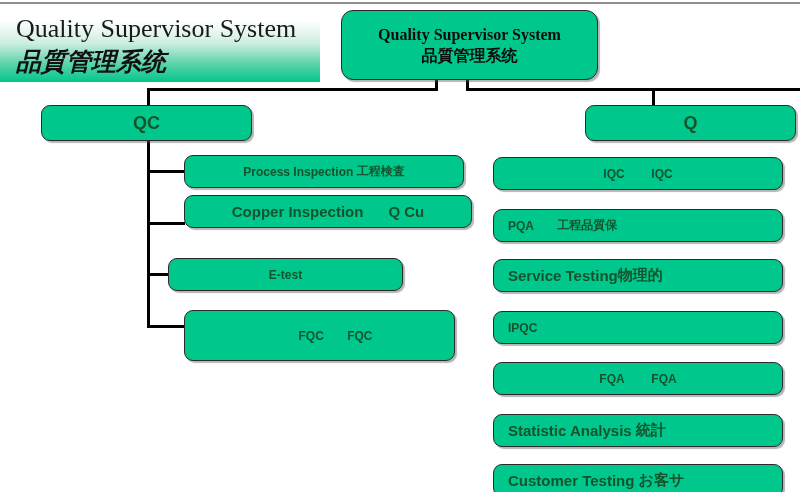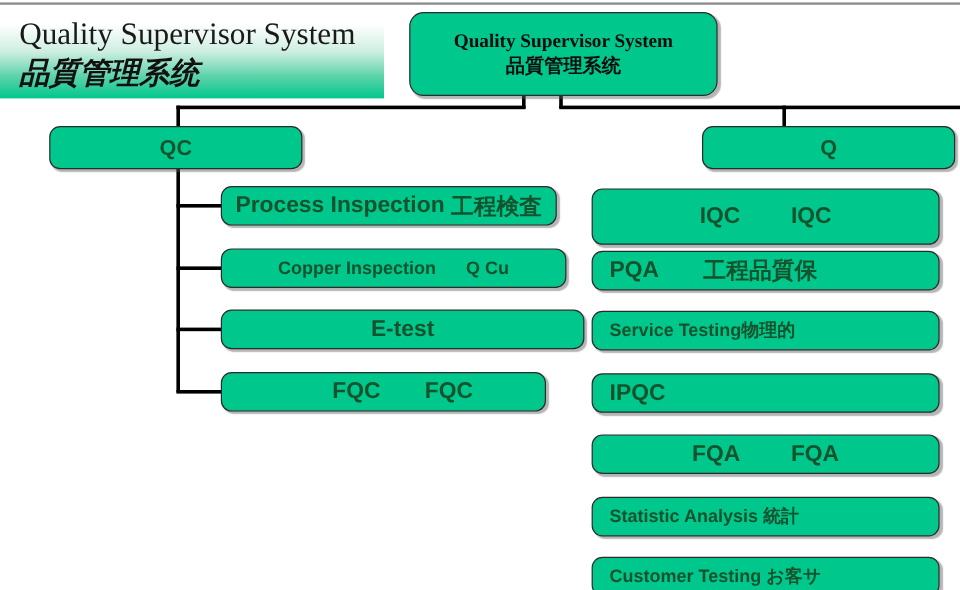--- a/index.html
+++ b/index.html
@@ -99,21 +99,21 @@
     color: #0c0c0c;
   }
   .node.root .node-label.cn {
     font-size: 16px;
   }
 
   .node.center { justify-content: center; }
   .pad-l { padding-left: 14px; }
 
   .qc-label { font-size: 18px; }
-  .big { font-size: 19px; }
+  .big { font-size: 12px; }
 </style>
 </head>
 <body>
 
 <div id="canvas">
 
   <div class="top-rule"></div>
 
   <div class="title-banner">
     <div class="title-en">Quality Supervisor System</div>
@@ -147,41 +147,41 @@
   <div class="node center" style="left:41px; top:105px; width:211px; height:36px;">
     <span class="node-label qc-label">QC</span>
   </div>
 
   <div class="node center" style="left:184px; top:155px; width:280px; height:33px;">
     <span class="node-label big">Process Inspection</span>
     <span class="node-label big">&nbsp;</span>
     <span class="node-label big">工程検査</span>
   </div>
 
-  <div class="node center" style="left:184px; top:207px; width:288px; height:33px;">
+  <div class="node center" style="left:184px; top:195px; width:288px; height:33px;">
     <span class="node-label">Copper Inspection</span>
     <span class="node-label">&nbsp;&nbsp;&nbsp;&nbsp;&nbsp;&nbsp;</span>
     <span class="node-label">Q Cu</span>
   </div>
 
-  <div class="node center" style="left:184px; top:258px; width:303px; height:33px;">
+  <div class="node center" style="left:168px; top:258px; width:235px; height:33px;">
     <span class="node-label big">E-test</span>
   </div>
 
-  <div class="node center" style="left:184px; top:310px; width:271px; height:33px;padding-left:32px;">
+  <div class="node center" style="left:184px; top:310px; width:271px; height:51px;padding-left:32px;">
     <span class="node-label big">FQC</span>
     <span class="node-label big">&nbsp;&nbsp;&nbsp;&nbsp;&nbsp;&nbsp;&nbsp;</span>
     <span class="node-label big">FQC</span>
   </div>
 
   <div class="node center" style="left:585px; top:105px; width:211px; height:36px; justify-content:center;">
     <span class="node-label qc-label">Q</span>
   </div>
 
-  <div class="node center" style="left:493px; top:157px; width:290px; height:47px;">
+  <div class="node center" style="left:493px; top:157px; width:290px; height:33px;">
     <span class="node-label big">IQC</span>
     <span class="node-label big">&nbsp;&nbsp;&nbsp;&nbsp;&nbsp;&nbsp;&nbsp;&nbsp;</span>
     <span class="node-label big">IQC</span>
   </div>
 
   <div class="node pad-l" style="left:493px; top:209px; width:290px; height:33px;">
     <span class="node-label big">PQA</span>
     <span class="node-label big">&nbsp;&nbsp;&nbsp;&nbsp;&nbsp;&nbsp;&nbsp;</span>
     <span class="node-label big">工程品質保</span>
   </div>

